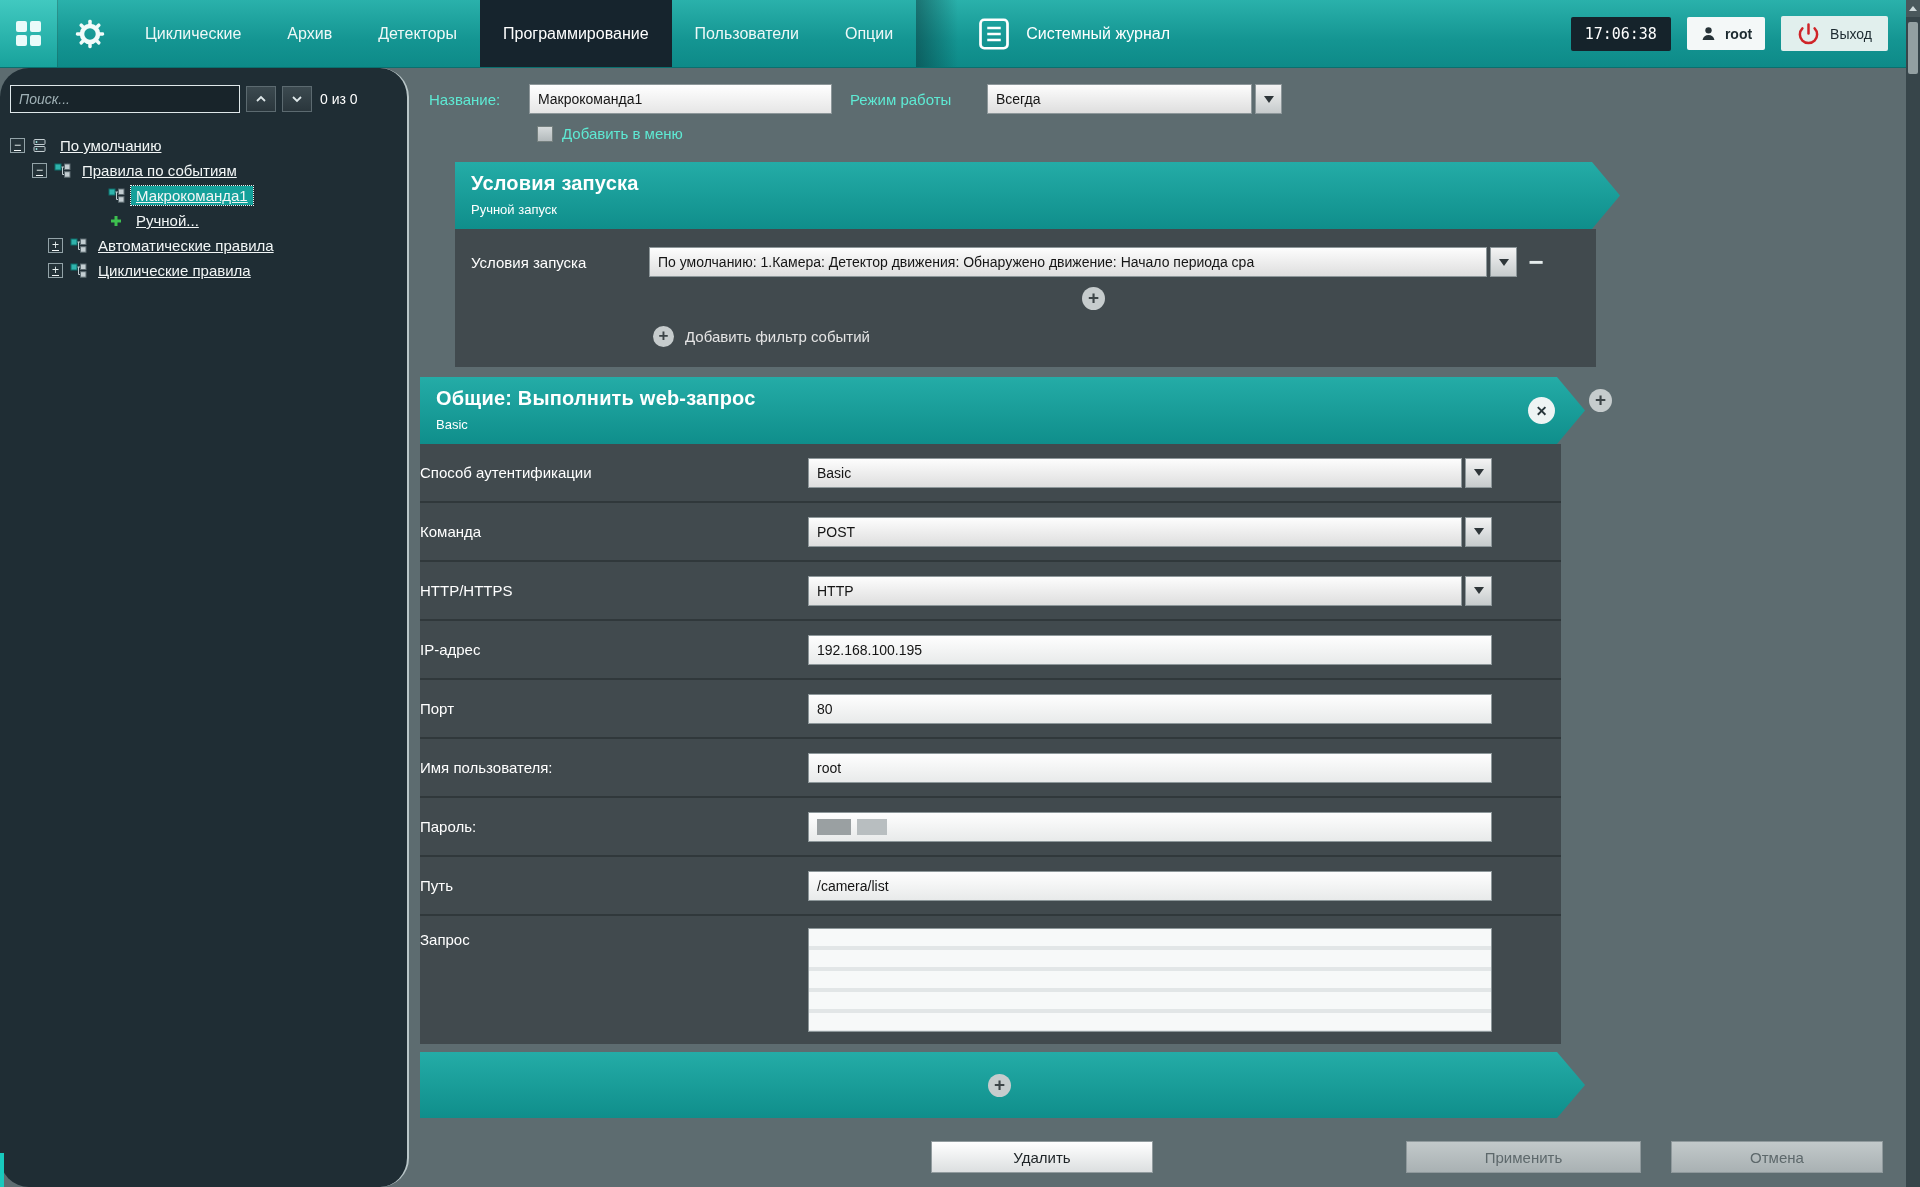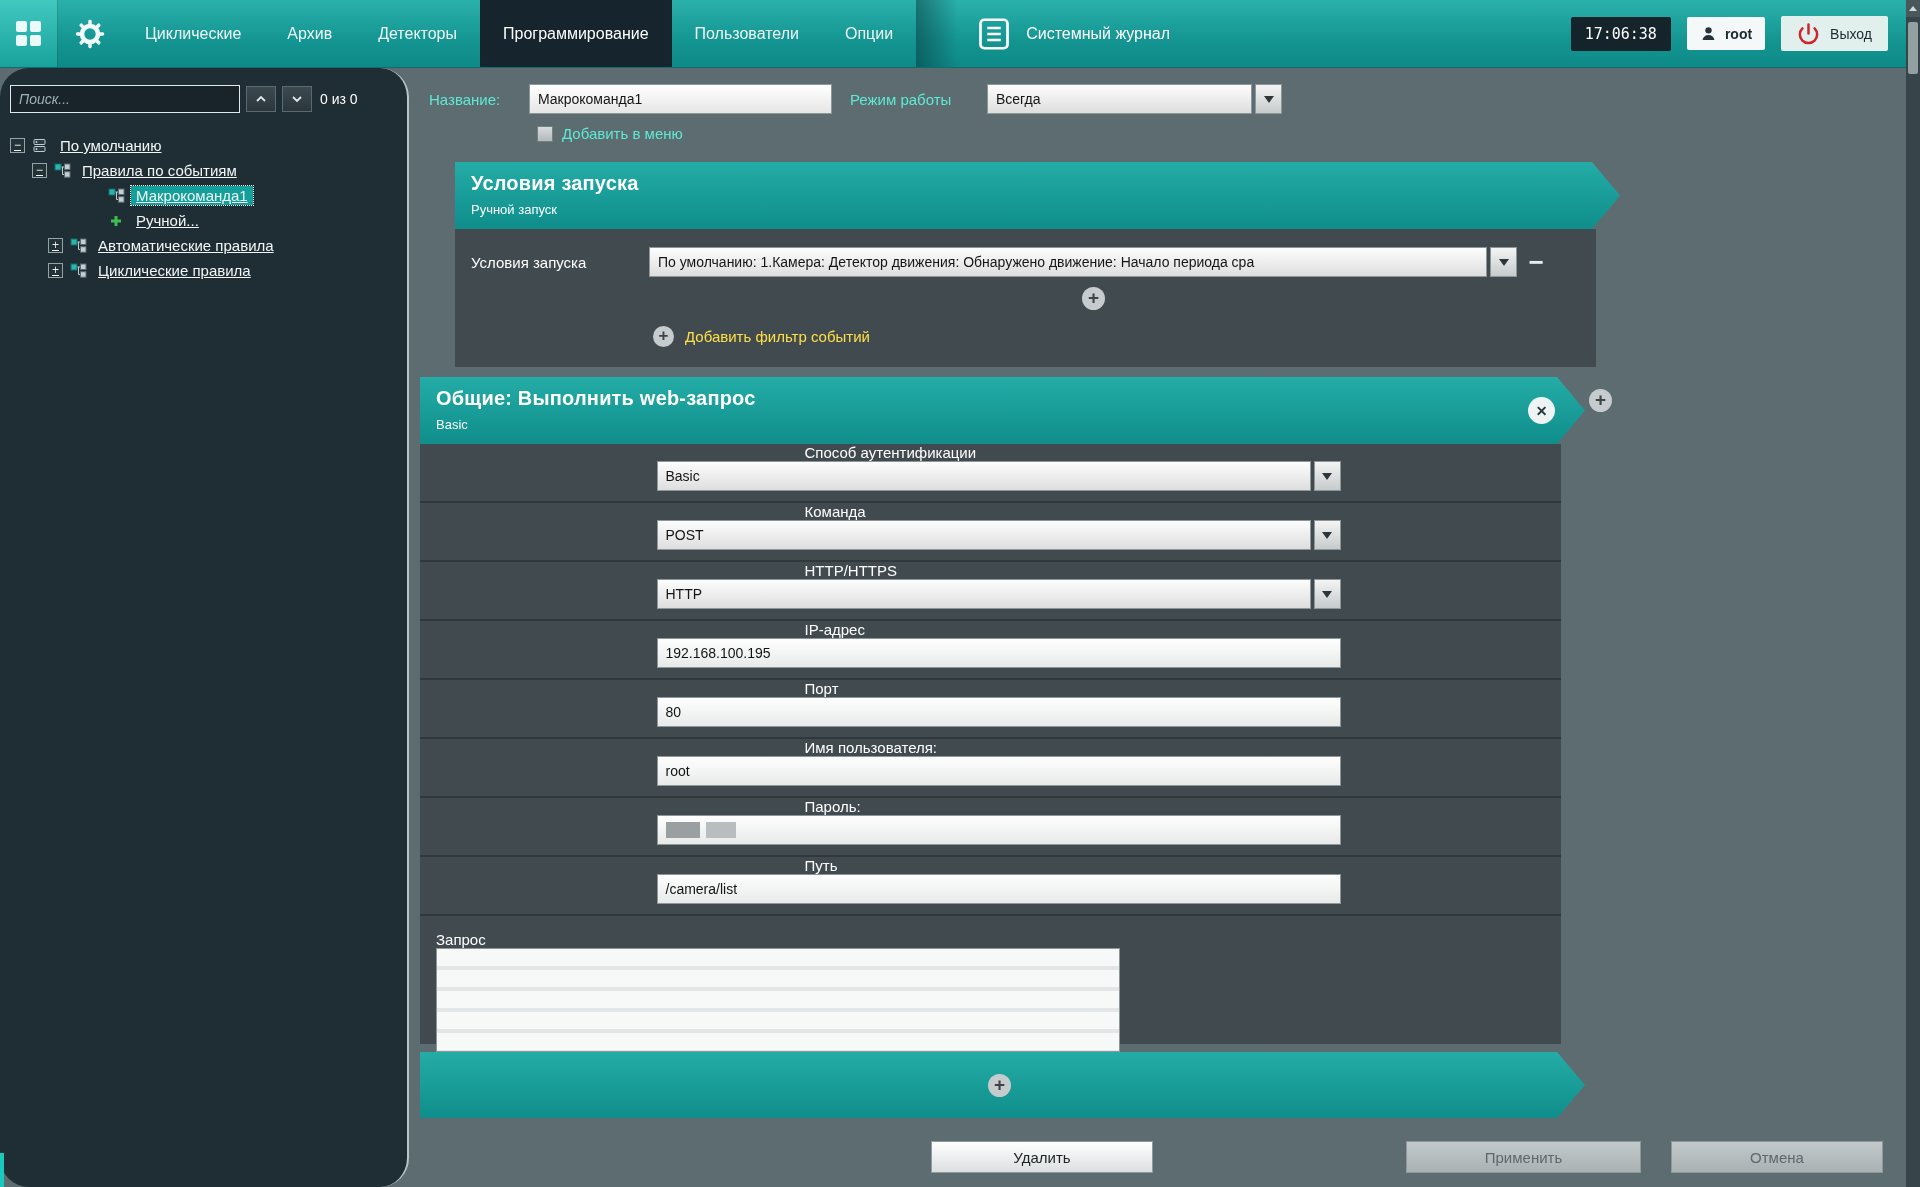--- a/index.html
+++ b/index.html
@@ -83,31 +83,31 @@
   .cond-body{height:138px;overflow:hidden;}
   .cond-row{display:flex;align-items:center;padding:18px 0 0 16px;}
   .cond-label{width:178px;color:#fff;font-size:15px;flex:none;}
   .cond-combo .combo-val{width:838px;}
   .minus-btn{width:30px;text-align:center;color:#e6eded;font-size:26px;font-weight:bold;line-height:30px;margin-left:4px;cursor:pointer;}
   .minus-btn::before{content:"−";}
   .plus-circle{width:23px;height:23px;border-radius:50%;background:#c6cccd;color:#3c4447;
     font-size:19px;font-weight:bold;display:flex;align-items:center;justify-content:center;line-height:1;cursor:pointer;flex:none;}
   .plus-circle::before{content:"+";margin-top:-2px;}
   .plus-row{margin-top:10px;padding-left:627px;}
-  .filter-row{display:flex;align-items:center;gap:11px;margin:16px 0 0 198px;color:#fde047;font-size:15px;cursor:pointer;text-align:center;}
+  .filter-row{display:flex;align-items:center;gap:11px;margin:16px 0 0 198px;color:#e5e5e5;font-size:15px;cursor:pointer;text-align:center;}
   .filter-row .plus-circle{width:21px;height:21px;font-size:17px;}
 
   .action-card{position:relative;margin-top:10px;}
   .close-btn{position:absolute;left:1108px;top:20px;width:27px;height:27px;border-radius:50%;
     background:#eef4f4;color:#27353a;display:flex;align-items:center;justify-content:center;
     font-size:14px;font-weight:bold;cursor:pointer;}
   .close-btn::before{content:"✕";}
   .plus-circle.outside{position:absolute;left:1169px;top:12px;}
 
-  .field-row{display:flex;align-items:center;height:59px;border-bottom:2px solid #30383b;padding-left:16px;flex-direction:column;}
+  .field-row{display:flex;align-items:center;height:59px;border-bottom:2px solid #30383b;padding-left:0;}
   .field-row:last-child{border-bottom:none;}
   .field-row.tall{height:128px;align-items:flex-start;padding-top:12px;}
   .field-row.tall .field-label{padding-top:3px;}
   .field-label{width:388px;color:#fff;font-size:15px;flex:none;}
   .field-control{display:flex;align-items:center;width:684px;}
   .field-control .combo{width:100%;}
   .field-control .combo-val{flex:1;}
   .text-input{width:684px;height:30px;background:linear-gradient(#fefefe,#e8eaea);border:1px solid #8d979a;
     display:flex;align-items:center;padding:0 8px;font-size:14px;color:#141414;cursor:text;}
   .mask-block{height:16px;display:inline-block;}

